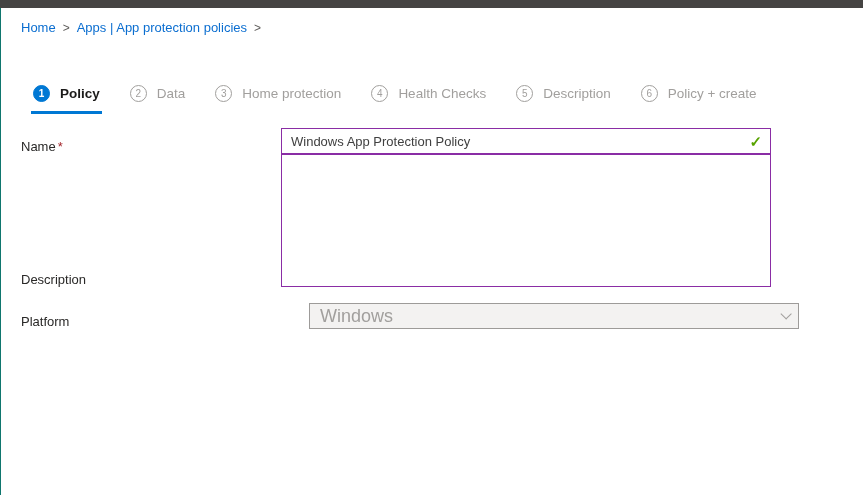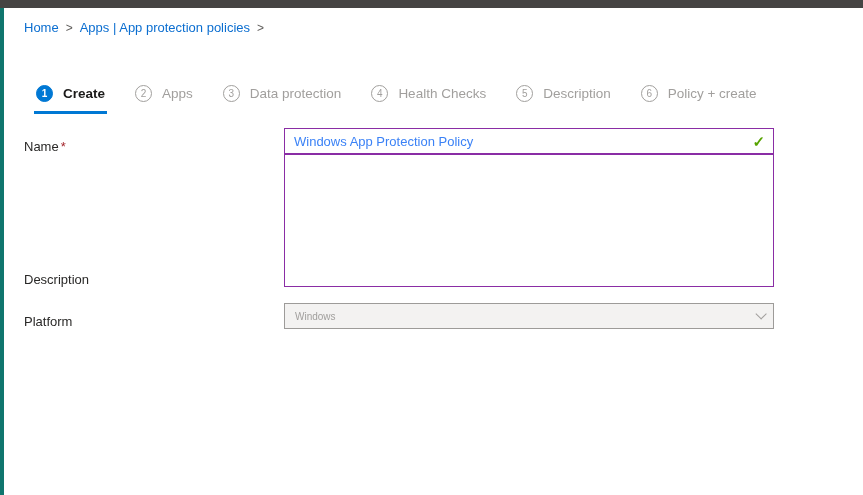--- a/index.html
+++ b/index.html
@@ -10,21 +10,21 @@
     color: #1b1a19;
     overflow: hidden;
   }
   .topbar {
     height: 8px;
     width: 100%;
     background: #454443;
   }
   .page {
     height: 487px;
-    border-left: 4px solid #0f766e;
+    border-left: 1px solid #0f766e;
     padding: 12px 0 0 20px;
   }
   
   .breadcrumb {
     font-size: 13px;
     display: flex;
     align-items: center;
     gap: 7px;
   }
   .crumb-link {
@@ -118,21 +118,21 @@
   }
   .required-marker { color: #a4262c; margin-left: 2px; }
   .field-wrap { position: relative; width: 490px; }
   .text-input {
     width: 490px;
     height: 26px;
     border: 1.5px solid #8a2da5;
     background: #ffffff;
     font-family: "Liberation Sans", sans-serif;
     font-size: 13px;
-    color: #3b82f6;
+    color: #404040;
     padding: 0 30px 0 9px;
     outline: none;
   }
   .valid-check {
     position: absolute;
     right: 9px;
     top: 5px;
     color: #57a300;
     font-size: 15px;
     font-weight: 700;
@@ -145,34 +145,34 @@
     border: 1.5px solid #8a2da5;
     background: #ffffff;
     font-family: "Liberation Sans", sans-serif;
     font-size: 13px;
     color: #1b1a19;
     padding: 6px 9px;
     resize: none;
     outline: none;
     display: block;
   }
-  .row-platform { margin-top: 16px; }
+  .row-platform { margin-top: 16px; gap: 28px; }
   .select-disabled {
     width: 490px;
     height: 26px;
     border: 1px solid #9d9b99;
     background: #f3f2f1;
     display: flex;
     align-items: center;
     justify-content: space-between;
     padding: 0 10px;
     cursor: default;
   }
   .select-value {
-    font-size: 10px;
+    font-size: 18px;
     color: #a19f9d;
   }
   .chevron-down {
     width: 8px;
     height: 8px;
     border-right: 1.5px solid #a19f9d;
     border-bottom: 1.5px solid #a19f9d;
     transform: rotate(45deg) translateY(-3px);
   }
 </style>
@@ -187,29 +187,29 @@
     <a class="crumb-link">Home</a>
     <span class="crumb-sep">&gt;</span>
     <a class="crumb-link">Apps | App protection policies</a>
     <span class="crumb-sep">&gt;</span>
   </nav>
 
 
   <div class="wizard">
     <div class="step active">
       <span class="step-circle">1</span>
-      <span class="step-label">Create</span>
+      <span class="step-label">Policy</span>
     </div>
     <div class="step">
       <span class="step-circle">2</span>
-      <span class="step-label">Apps</span>
+      <span class="step-label">Data</span>
     </div>
     <div class="step">
       <span class="step-circle">3</span>
-      <span class="step-label">Data protection</span>
+      <span class="step-label">Home protection</span>
     </div>
     <div class="step">
       <span class="step-circle">4</span>
       <span class="step-label">Health Checks</span>
     </div>
     <div class="step">
       <span class="step-circle">5</span>
       <span class="step-label">Description</span>
     </div>
     <div class="step">

